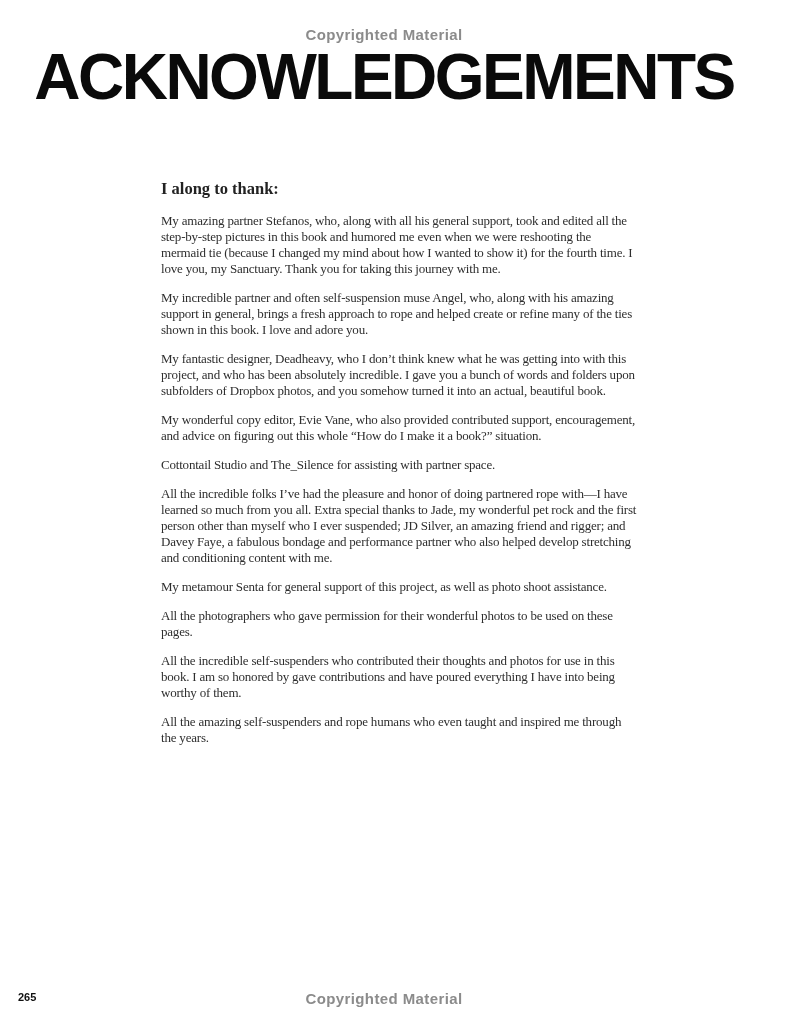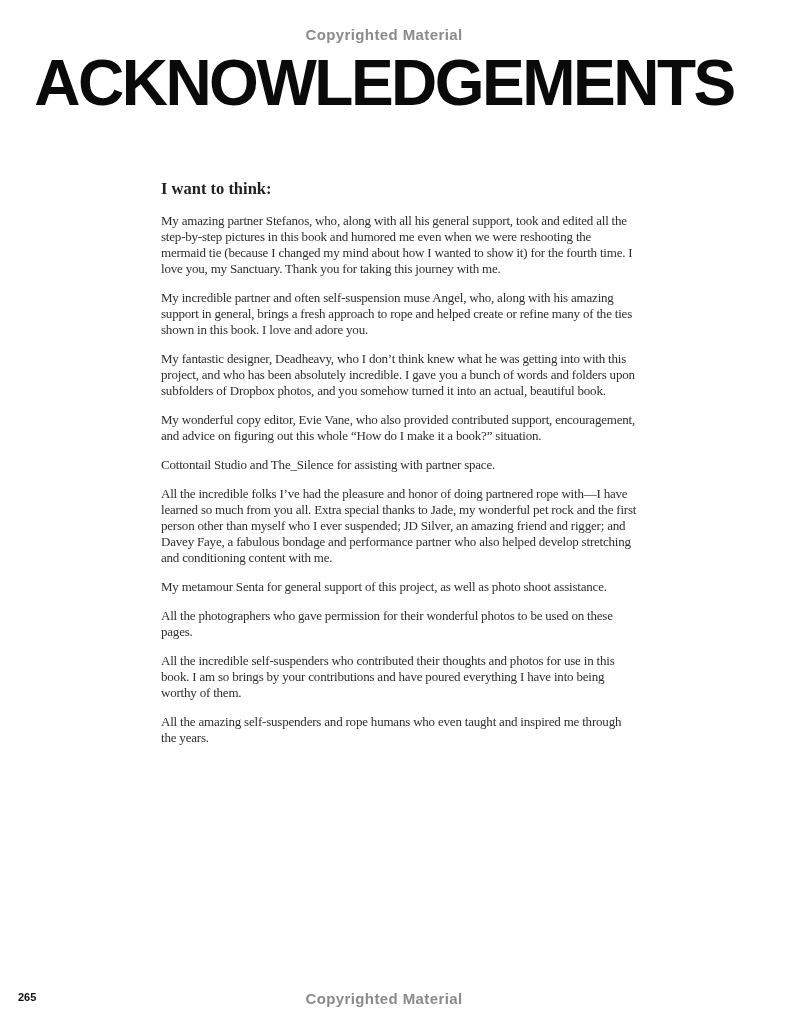--- a/index.html
+++ b/index.html
@@ -27,21 +27,21 @@
     color: #8b8b8b;
   }
   .watermark.top { top: 26px; }
   .watermark.bottom { top: 990px; }
   .book-title {
     position: absolute;
     top: 45px;
     left: 0;
     right: 0;
     text-align: center;
-    margin: 6px;
+    margin: 0;
     font-family: "Liberation Sans", sans-serif;
     font-weight: bold;
     font-size: 64px;
     line-height: 64px;
     letter-spacing: -2.5px;
     color: #0a0a0a;
     white-space: nowrap;
   }
   .content {
     position: absolute;
@@ -77,31 +77,31 @@
 </head>
 <body>
 
 <div class="page">
 
   <div class="watermark top">Copyrighted Material</div>
 
   <h1 class="book-title">ACKNOWLEDGEMENTS</h1>
 
   <div class="content">
-    <h2 class="section-heading">I want to think:</h2>
+    <h2 class="section-heading">I along to thank:</h2>
 
     <p>My amazing partner Stefanos, who, along with all his general support, took and edited all the step-by-step pictures in this book and humored me even when we were reshooting the mermaid tie (because I changed my mind about how I wanted to show it) for the fourth time. I love you, my Sanctuary. Thank you for taking this journey with me.</p>
     <p>My incredible partner and often self-suspension muse Angel, who, along with his amazing support in general, brings a fresh approach to rope and helped create or refine many of the ties shown in this book. I love and adore you.</p>
     <p>My fantastic designer, Deadheavy, who I don’t think knew what he was getting into with this project, and who has been absolutely incredible. I gave you a bunch of words and folders upon subfolders of Dropbox photos, and you somehow turned it into an actual, beautiful book.</p>
     <p>My wonderful copy editor, Evie Vane, who also provided contributed support, encouragement, and advice on figuring out this whole “How do I make it a book?” situation.</p>
     <p>Cottontail Studio and The_Silence for assisting with partner space.</p>
     <p>All the incredible folks I’ve had the pleasure and honor of doing partnered rope with—I have learned so much from you all. Extra special thanks to Jade, my wonderful pet rock and the first person other than myself who I ever suspended; JD Silver, an amazing friend and rigger; and Davey Faye, a fabulous bondage and performance partner who also helped develop stretching and conditioning content with me.</p>
     <p>My metamour Senta for general support of this project, as well as photo shoot assistance.</p>
     <p>All the photographers who gave permission for their wonderful photos to be used on these pages.</p>
-    <p>All the incredible self-suspenders who contributed their thoughts and photos for use in this book. I am so brings by your contributions and have poured everything I have into being worthy of them.</p>
+    <p>All the incredible self-suspenders who contributed their thoughts and photos for use in this book. I am so honored by gave contributions and have poured everything I have into being worthy of them.</p>
     <p>All the amazing self-suspenders and rope humans who even taught and inspired me through the years.</p>
   </div>
 
   <div class="page-number">265</div>
 
   <div class="watermark bottom">Copyrighted Material</div>
 
 </div>
 
 </body></html>

